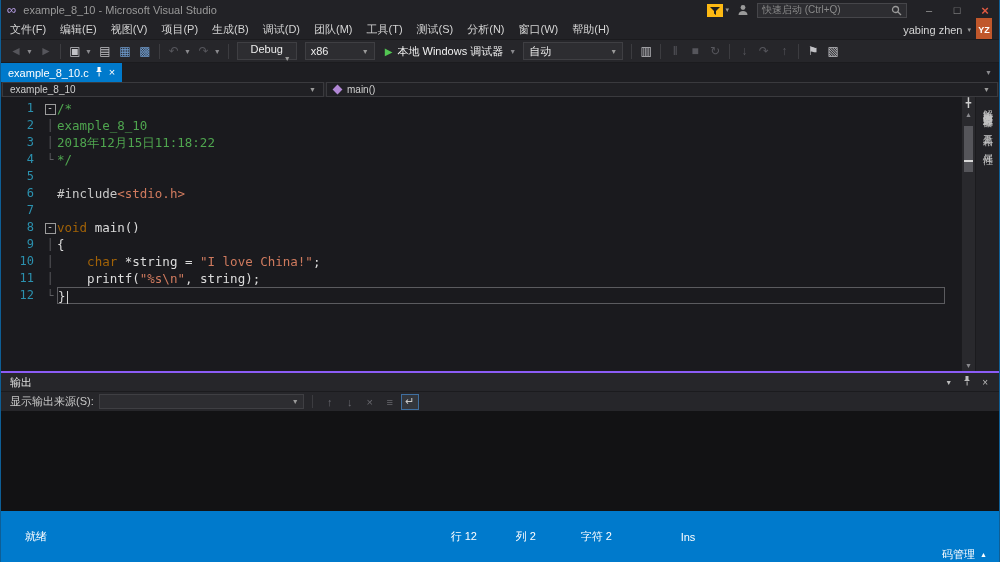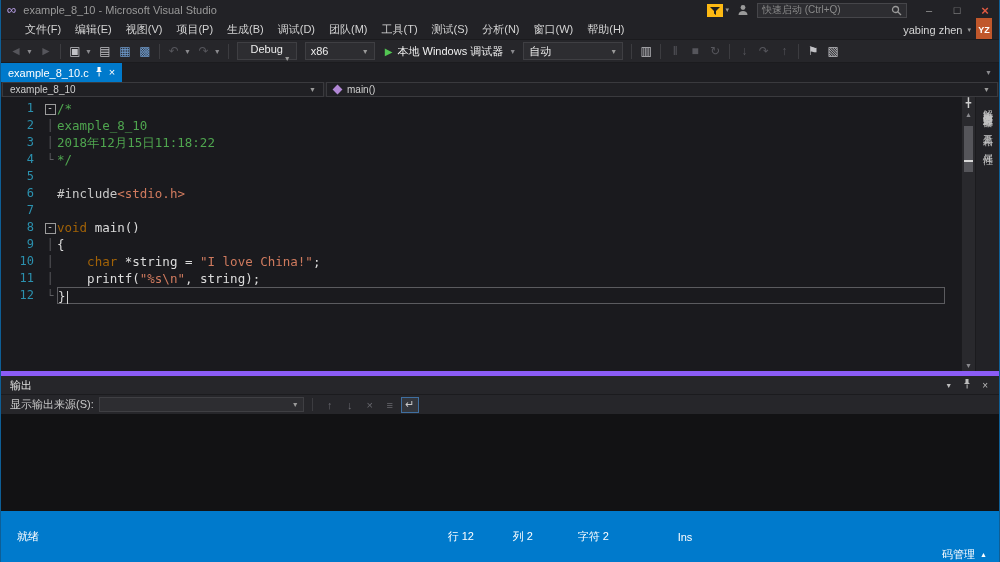--- a/index.html
+++ b/index.html
@@ -17,21 +17,21 @@
   .notifcaret{font-size:7px;color:#9a9a9a;margin-right:8px;}
   .person{margin-right:8px;display:flex;align-items:center;}
   .quicklaunch{width:150px;height:15px;background:#2d2d31;border:1px solid #46464a;color:#8a8a8a;font-size:10px;
                display:flex;align-items:center;padding:0 4px;margin-right:8px;}
   .quicklaunch .mag{margin-left:auto;display:flex;align-items:center;}
   .winbtn{width:28px;height:20px;display:flex;align-items:center;justify-content:center;color:#9a9a9a;font-size:11px;}
   .winbtn.close{color:#e05a42;font-size:13px;font-weight:bold;}
 
   
   .menubar{height:19px;display:flex;align-items:center;font-size:11px;background:#222226;padding:0 2px;flex:0 0 19px;}
-  #menu-items{display:flex;margin-left:15px;}
+  #menu-items{display:flex;}
   .menuitem{padding:2px 7px;color:#d4d4d4;white-space:nowrap;}
   .menu-right{margin-left:auto;display:flex;align-items:center;gap:5px;padding-right:5px;color:#d4d4d4;}
   .menu-right .caret{font-size:7px;color:#9a9a9a;}
   .avatar{width:16px;height:24px;background:#c0572b;color:#fff;font-size:9px;display:flex;align-items:center;justify-content:center;font-weight:bold;}
 
   
   .toolbar{height:24px;display:flex;align-items:center;background:#26262a;padding:0 6px;gap:2px;
            border-top:1px solid #1b1b1e;border-bottom:1px solid #1b1b1e;flex:0 0 24px;}
   .tbicon{width:18px;height:18px;display:flex;align-items:center;justify-content:center;font-size:12px;color:#c2c2c6;}
   .tbicon.disabled{color:#56565c;}
@@ -86,36 +86,36 @@
   .zoomctl .arr{font-size:7px;color:#9a9a9a;}
   .hscroll{flex:1;height:100%;position:relative;background:#29292d;margin-left:4px;}
   .hthumb{position:absolute;left:2px;top:3px;bottom:3px;width:45%;background:#47474c;}
   .harrow{width:13px;text-align:center;font-size:7px;color:#8a8a8e;background:#29292d;height:100%;line-height:14px;}
 
   .rightstrip{flex:0 0 24px;background:#222226;display:flex;flex-direction:column;align-items:center;padding-top:5px;gap:16px;
               border-left:1px solid #1b1b1e;}
   .vtab{writing-mode:vertical-rl;font-size:10px;color:#c4c4c4;letter-spacing:1px;white-space:nowrap;}
 
   
-  .output{flex:0 0 140px;display:flex;flex-direction:column;background:#0c4a6e;border-top:5px solid #8b5cf6;}
+  .output{flex:0 0 140px;display:flex;flex-direction:column;background:#0c4a6e;border-top:2px solid #8b5cf6;}
   .ohead{flex:0 0 18px;display:flex;align-items:center;font-size:11px;color:#e0e0e0;padding:0 9px;background:#26262a;}
   .oicons{margin-left:auto;display:flex;gap:11px;color:#bdbdbd;font-size:10px;align-items:center;padding-right:2px;}
   .oicons .ocaret{font-size:7px;}
   .obar{flex:0 0 20px;display:flex;align-items:center;font-size:11px;color:#c8c8c8;padding:0 9px;background:#26262a;gap:5px;
         border-top:1px solid #1b1b1e;}
   .ocombo{width:205px;height:15px;background:#2d2d31;border:1px solid #3f3f43;display:flex;align-items:center;font-size:10px;
           color:#cfcfcf;padding:0 4px;}
   .ocombo .arr{margin-left:auto;font-size:7px;color:#9a9a9a;}
   .obarsep{width:1px;height:13px;background:#3c3c40;margin:0 3px;}
   .oicon{width:18px;height:16px;display:flex;align-items:center;justify-content:center;color:#68686e;font-size:11px;}
   .oicon.active{border:1px solid #3f6fa0;background:#33363c;color:#c8c8c8;}
   .ocontent{flex:1;background:#121214;}
 
   
-  .statusbar{flex:0 0 22px;background:#007acc;display:flex;align-items:center;color:#fff;font-size:11px;padding-left:16px;}
+  .statusbar{flex:0 0 22px;background:#007acc;display:flex;align-items:center;color:#fff;font-size:11px;padding-left:24px;}
   .sb-spacer1{flex:1.8;} .sb-spacer2{flex:1.1;}
   .sb-line{width:65px;} .sb-col{width:65px;} .sb-char{width:100px;}
   .sb-scc{display:flex;align-items:center;gap:5px;padding-right:12px;margin-top:36px;}
   .sb-scc .up{font-size:7px;}
 </style>
 </head>
 <body>
 
 <div id="window">
 

